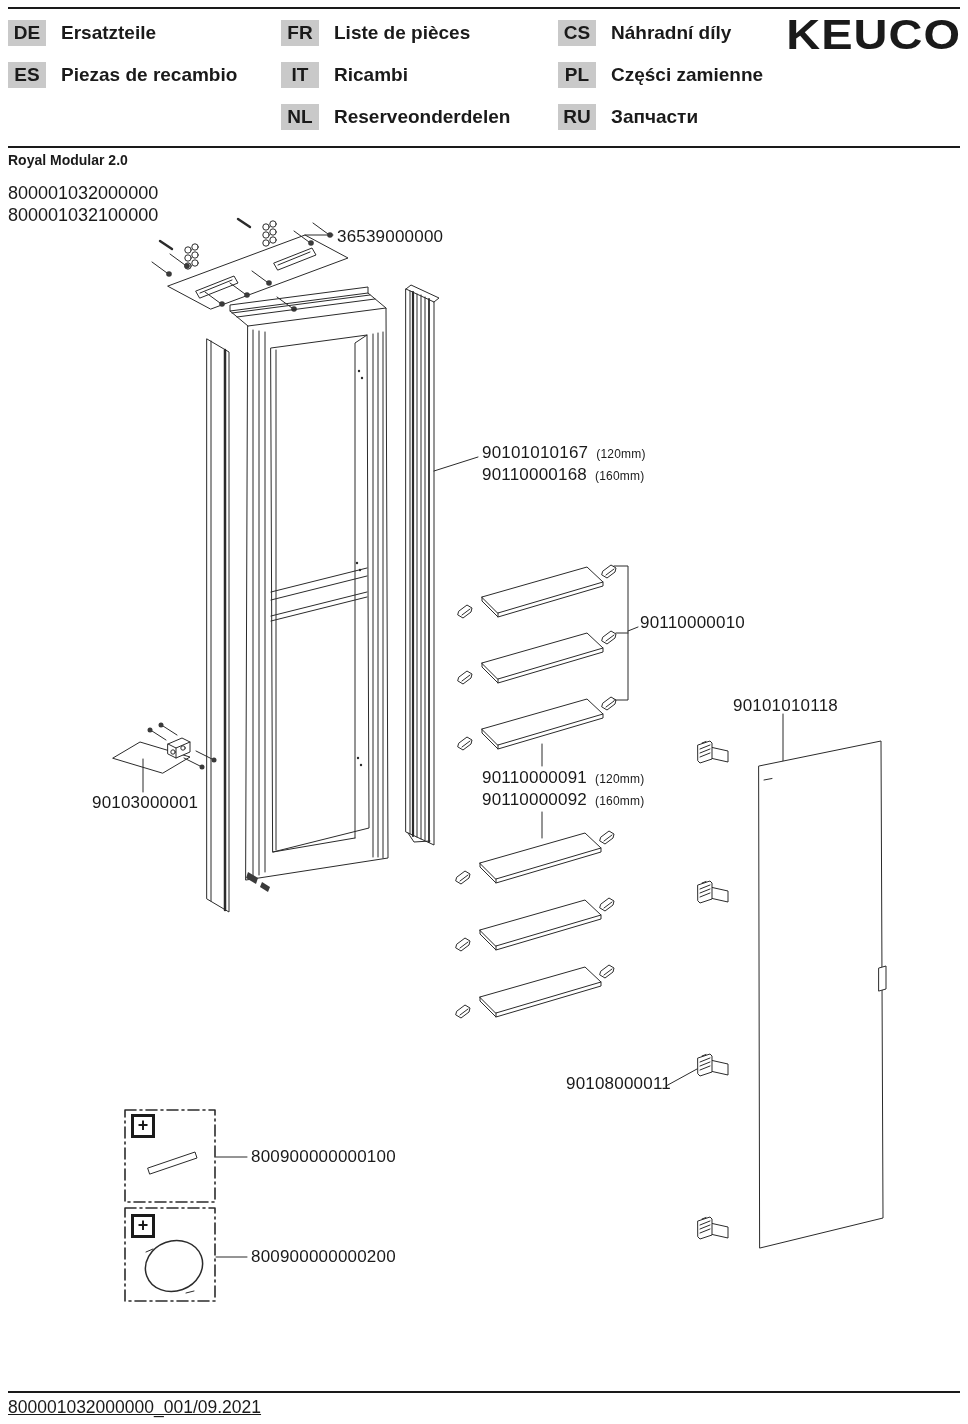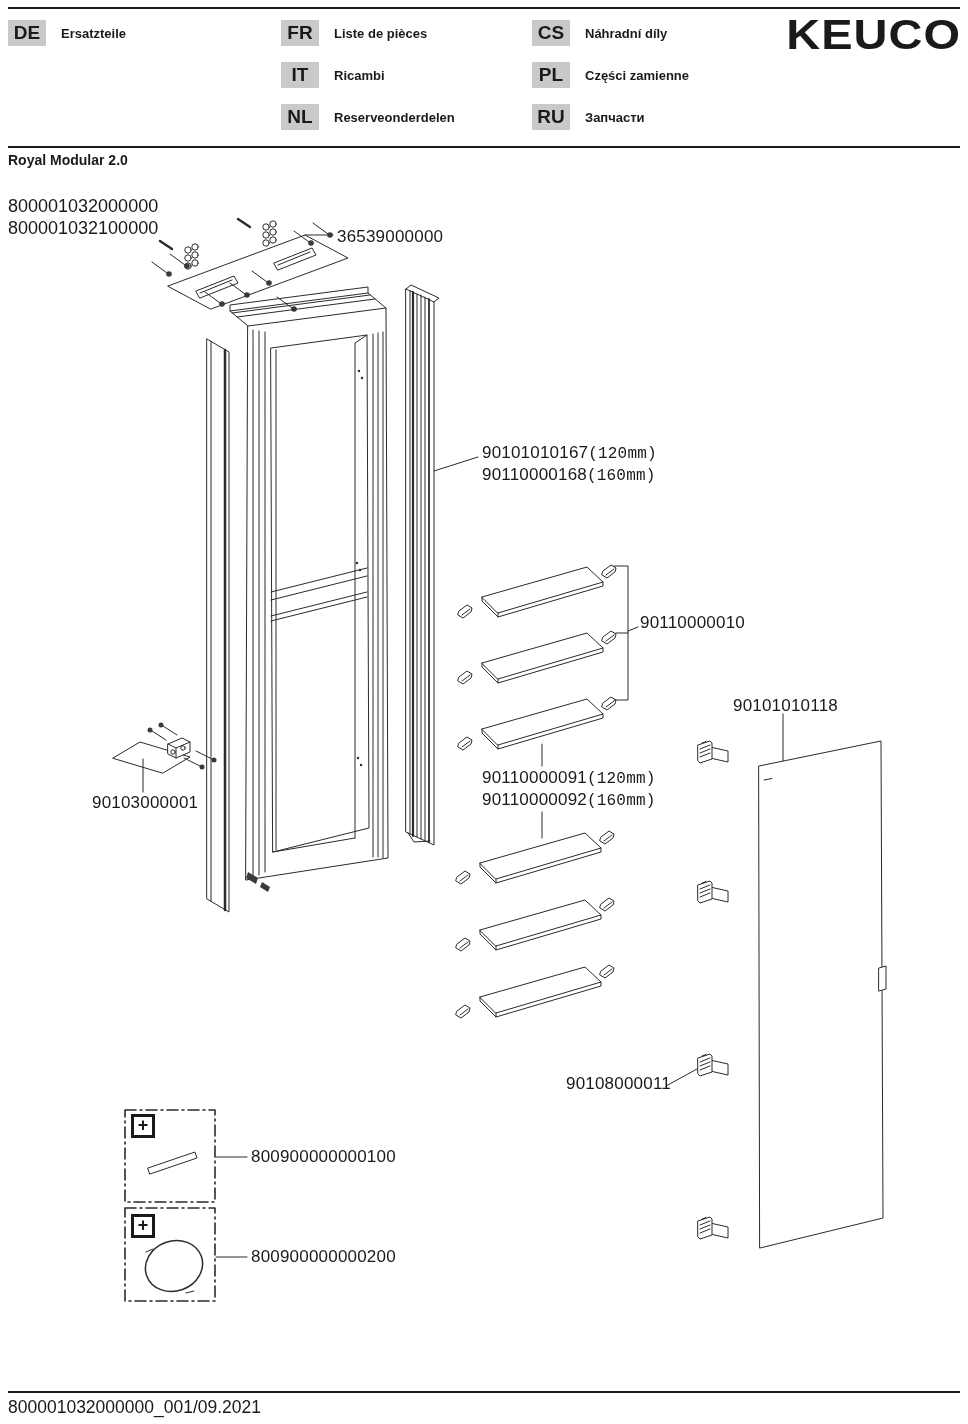--- a/index.html
+++ b/index.html
@@ -3,62 +3,66 @@
 <meta charset="utf-8">
 <style>
   html,body{margin:0;padding:0;background:#e8e8e8;}
   .page{position:relative;width:968px;height:1424px;background:#fff;margin:0 auto;
         font-family:"Liberation Sans",sans-serif;color:#1a1a1a;overflow:hidden;}
   .hr{position:absolute;left:8px;width:952px;border-top:2px solid #1a1a1a;height:0;}
   .lang-col{position:absolute;top:20px;display:flex;flex-direction:column;gap:16px;}
   .lang-row{display:flex;align-items:center;gap:15px;height:26px;}
   .chip{display:inline-block;width:38px;height:26px;background:#c9c9c9;color:#1a1a1a;
         font-weight:bold;font-size:19px;line-height:26px;text-align:center;}
-  .lang-label{font-weight:bold;font-size:13px;white-space:nowrap;}
+  .lang-label{font-weight:bold;font-size:19px;white-space:nowrap;}
   .logo{position:absolute;top:9px;right:7px;font-size:47px;font-weight:bold;
         letter-spacing:1px;transform:scaleY(.92);transform-origin:top right;}
   .title{position:absolute;left:8px;top:152px;font-size:14px;font-weight:bold;}
-  .codes{position:absolute;left:8px;top:182px;font-size:18px;line-height:22px;margin-top:13px;}
+  .codes{position:absolute;left:8px;top:182px;font-size:18px;line-height:22px;}
   .plabel{position:absolute;font-size:17px;white-space:nowrap;letter-spacing:.2px;}
-  .sz{font-size:16px;margin-left:0;font-family:Liberation Mono, monospace;}
+  .sz{font-size:12px;margin-left:8px;}
   .plus-badge{position:absolute;width:18px;height:18px;border:3px solid #1a1a1a;
         font-size:18px;font-weight:bold;line-height:17px;text-align:center;}
-  .footer-text{position:absolute;left:8px;top:1397px;font-size:17.5px;}
+  .footer-text{position:absolute;left:8px;top:1397px;font-size:17.5px;text-decoration:underline;}
   svg.diagram{position:absolute;left:0;top:0;}
 </style>
 </head>
 <body>
 
 <div class="page">
 
   <div class="hr" style="top:7px"></div>
   <div class="hr" style="top:146px"></div>
   <div class="hr" style="top:1391px"></div>
 
   <div class="lang-col" style="left:8px">
     <div class="lang-row">
       <span class="chip">DE</span>
       <span class="lang-label">Ersatzteile</span>
     </div>
+    <div class="lang-row">
+      <span class="chip">ES</span>
+      <span class="lang-label">Piezas de recambio</span>
+    </div>
   </div>
   <div class="lang-col" style="left:281px">
     <div class="lang-row">
       <span class="chip">FR</span>
       <span class="lang-label">Liste de pièces</span>
     </div>
     <div class="lang-row">
       <span class="chip">IT</span>
       <span class="lang-label">Ricambi</span>
     </div>
     <div class="lang-row">
       <span class="chip">NL</span>
       <span class="lang-label">Reserveonderdelen</span>
     </div>
   </div>
-  <div class="lang-col" style="left:532px">
+  <div class="lang-col" style="left:558px">
     <div class="lang-row">
       <span class="chip">CS</span>
       <span class="lang-label">Náhradní díly</span>
     </div>
     <div class="lang-row">
       <span class="chip">PL</span>
       <span class="lang-label">Części zamienne</span>
     </div>
     <div class="lang-row">
       <span class="chip">RU</span>

